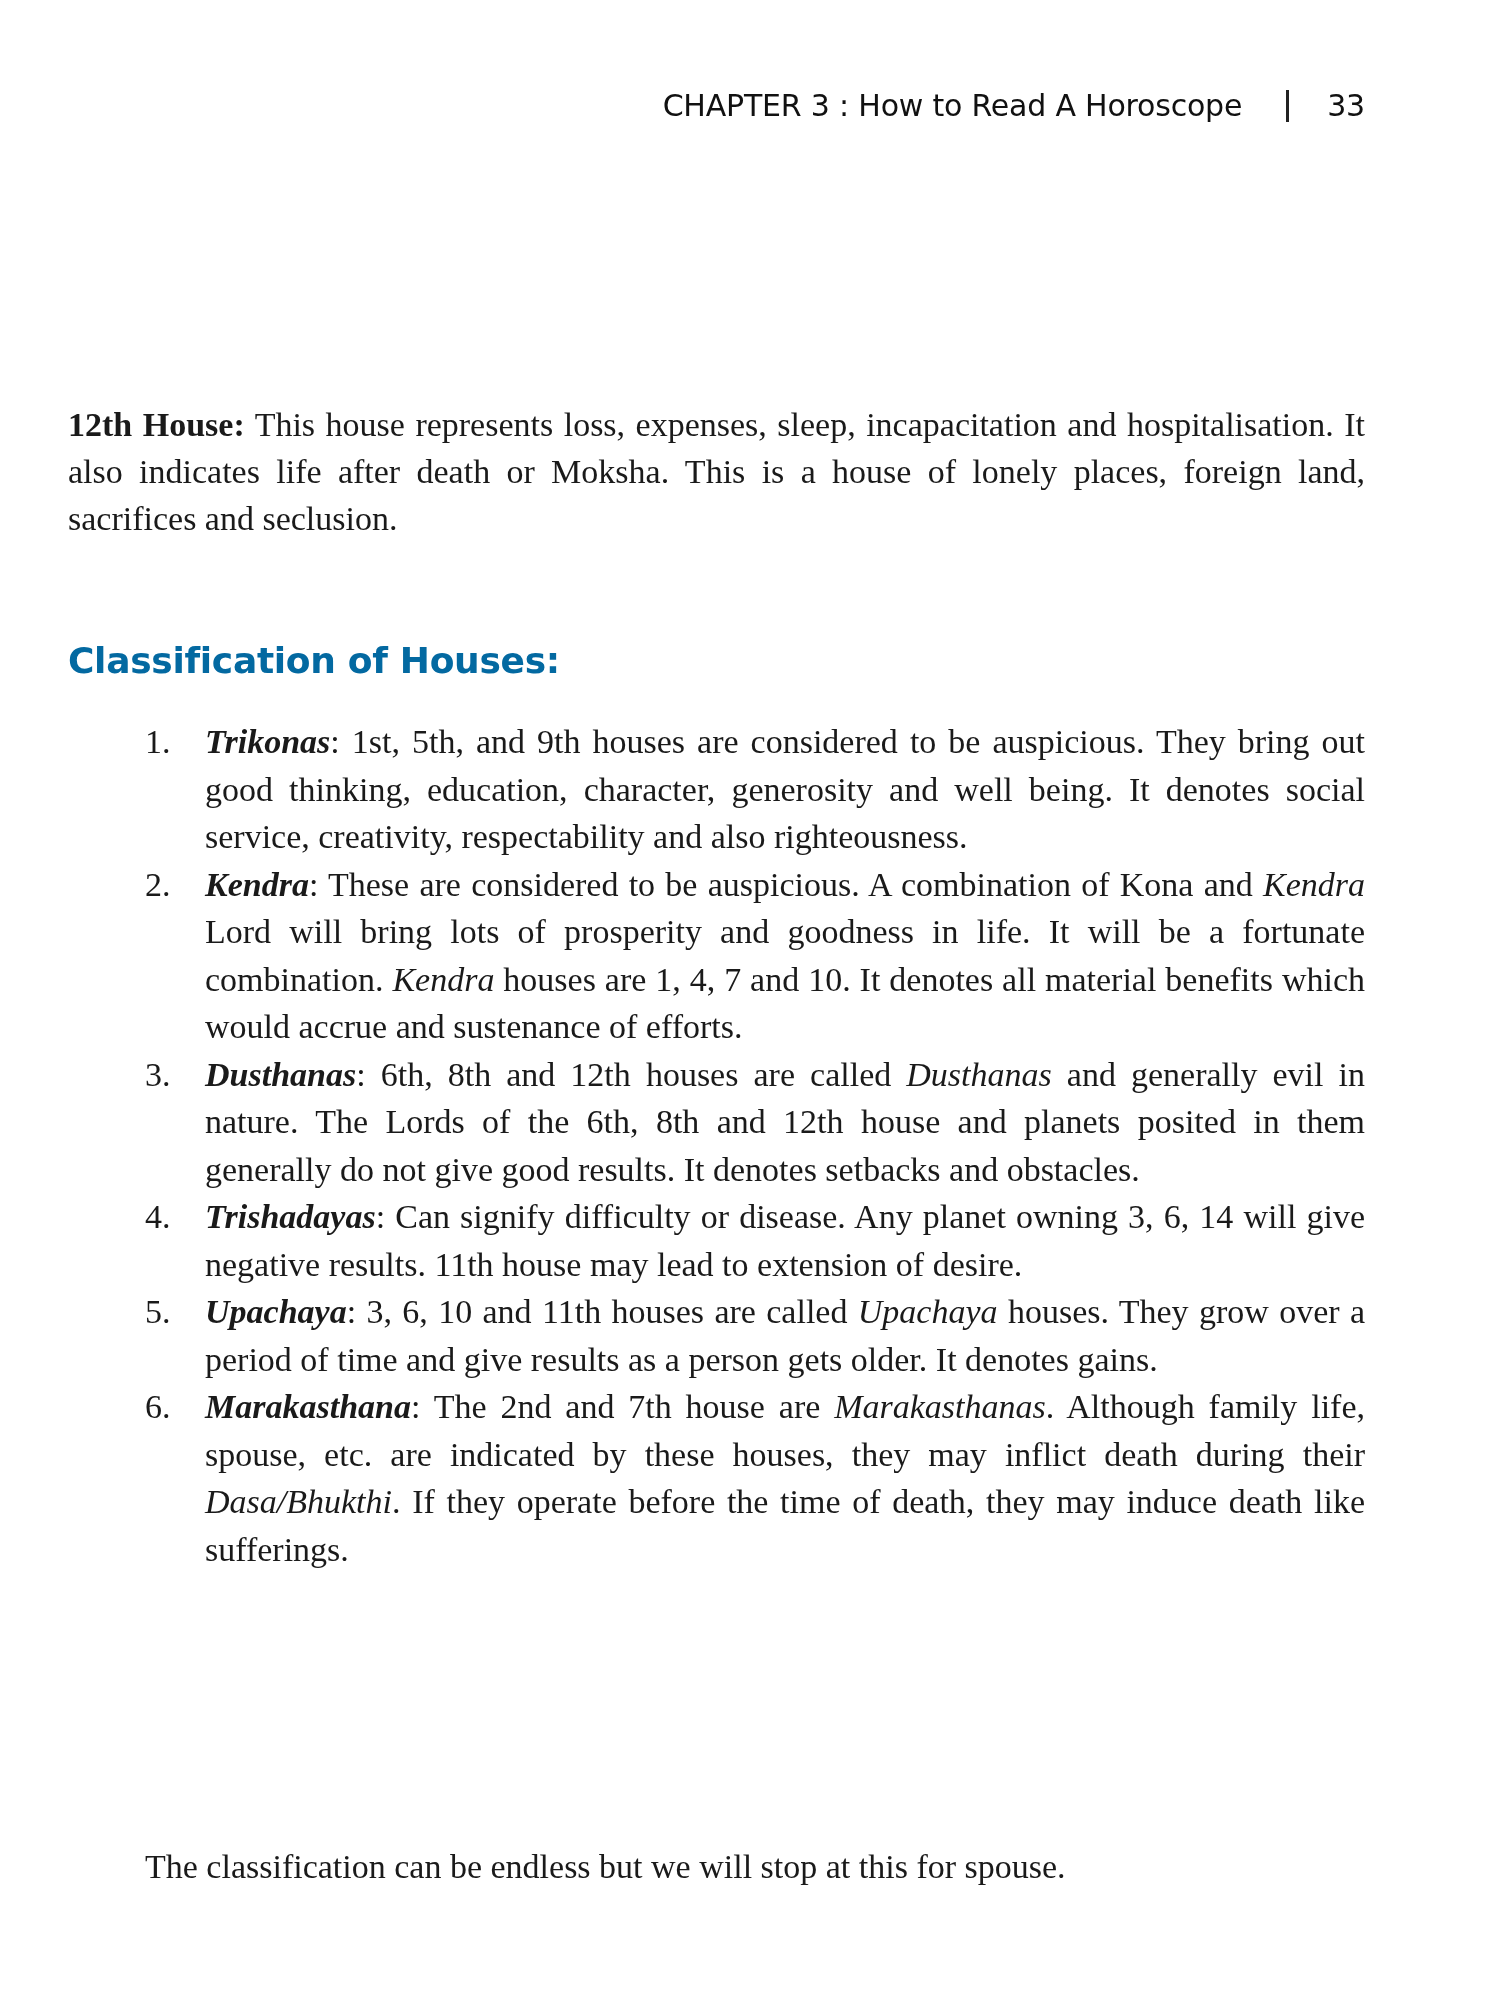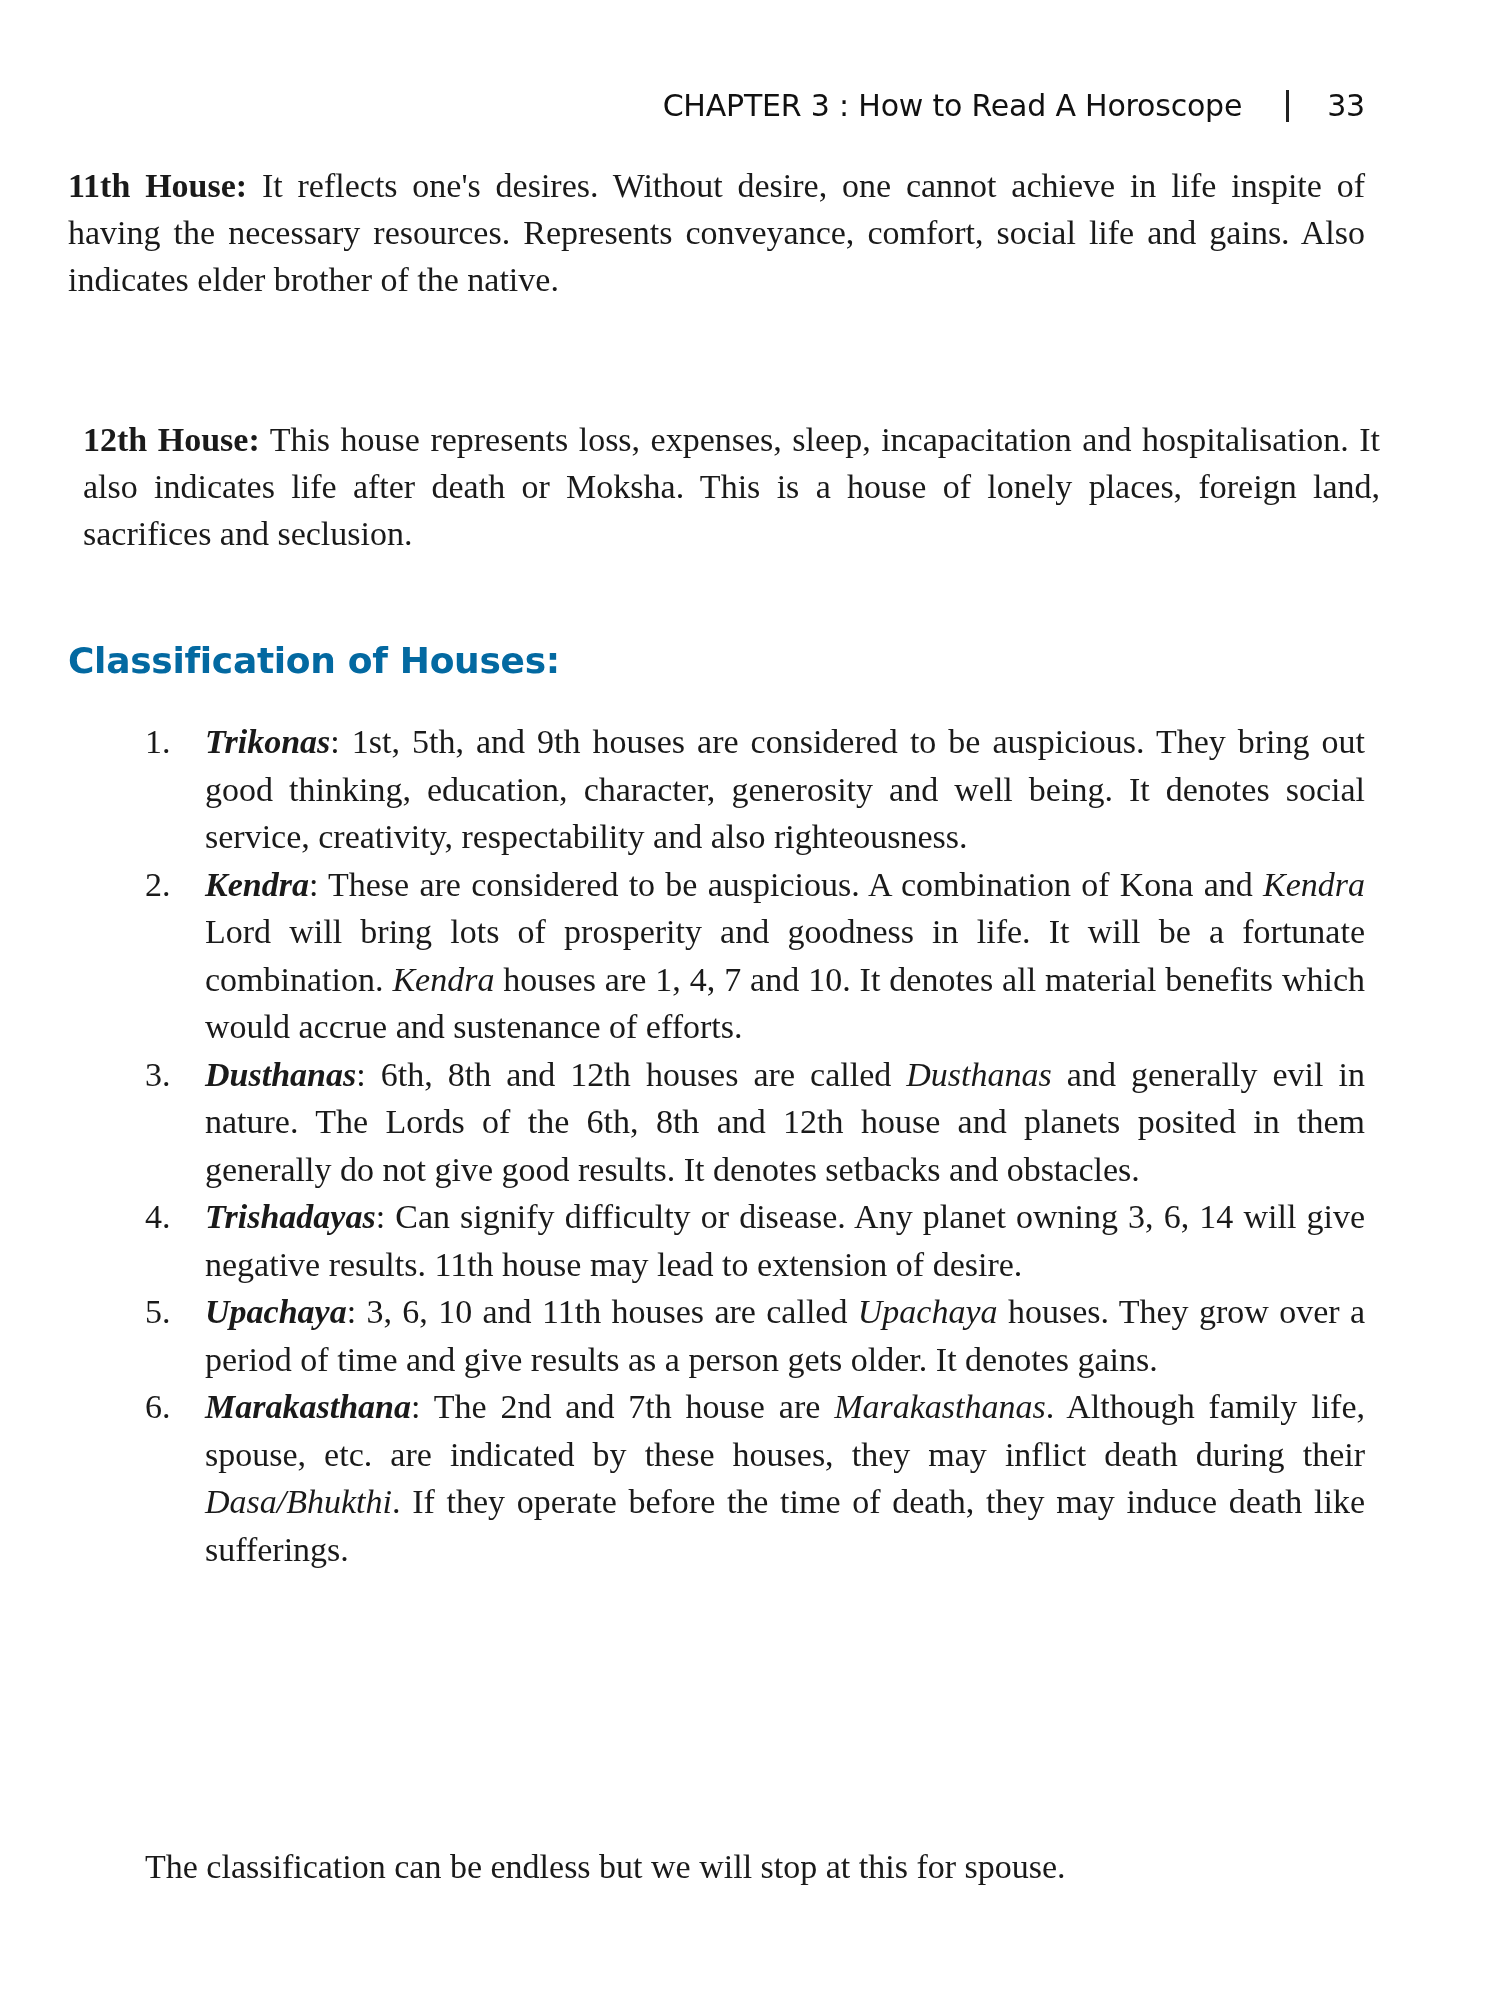--- a/index.html
+++ b/index.html
@@ -64,26 +64,22 @@
 <body>
 
 <div class="page">
 
   <div class="running-head">
     <span>CHAPTER 3 : How to Read A Horoscope</span>
     <span class="sep"></span>
     <span class="num">33</span>
   </div>
 
-  <p class="para serif" id="p11" style="margin:0">
-    <span class="lead">11th House:</span>
-    <span>It reflects one's desires. Without desire, one cannot achieve in life inspite of having the necessary resources. Represents conveyance, comfort, social life and gains. Also indicates elder brother of the native.</span>
-  </p>
 
-  <p class="para serif" id="p12" style="margin:15px">
+  <p class="para serif" id="p12" style="margin:0">
     <span class="lead">12th House:</span>
     <span>This house represents loss, expenses, sleep, incapacitation and hospitalisation. It also indicates life after death or Moksha. This is a house of lonely places, foreign land, sacrifices and seclusion.</span>
   </p>
 
   <h2 class="section-heading" style="margin:0">Classification of Houses:</h2>
 
   <ol class="list serif" id="class-list">
       <li><span class="num">1.</span><span class="term">Trikonas</span><span>:</span><span> 1st, 5th, and 9th houses are considered to be auspicious. They bring out good thinking, education, character, generosity and well being. It denotes social service, creativity, respectability and also righteousness.</span></li>
       <li><span class="num">2.</span><span class="term">Kendra</span><span>:</span><span> These are considered to be auspicious. A combination of Kona and </span><em>Kendra</em><span> Lord will bring lots of prosperity and goodness in life. It will be a fortunate combination. </span><em>Kendra</em><span> houses are 1, 4, 7 and 10. It denotes all material benefits which would accrue and sustenance of efforts.</span></li>
       <li><span class="num">3.</span><span class="term">Dusthanas</span><span>:</span><span> 6th, 8th and 12th houses are called </span><em>Dusthanas</em><span> and generally evil in nature. The Lords of the 6th, 8th and 12th house and planets posited in them generally do not give good results. It denotes setbacks and obstacles.</span></li>

